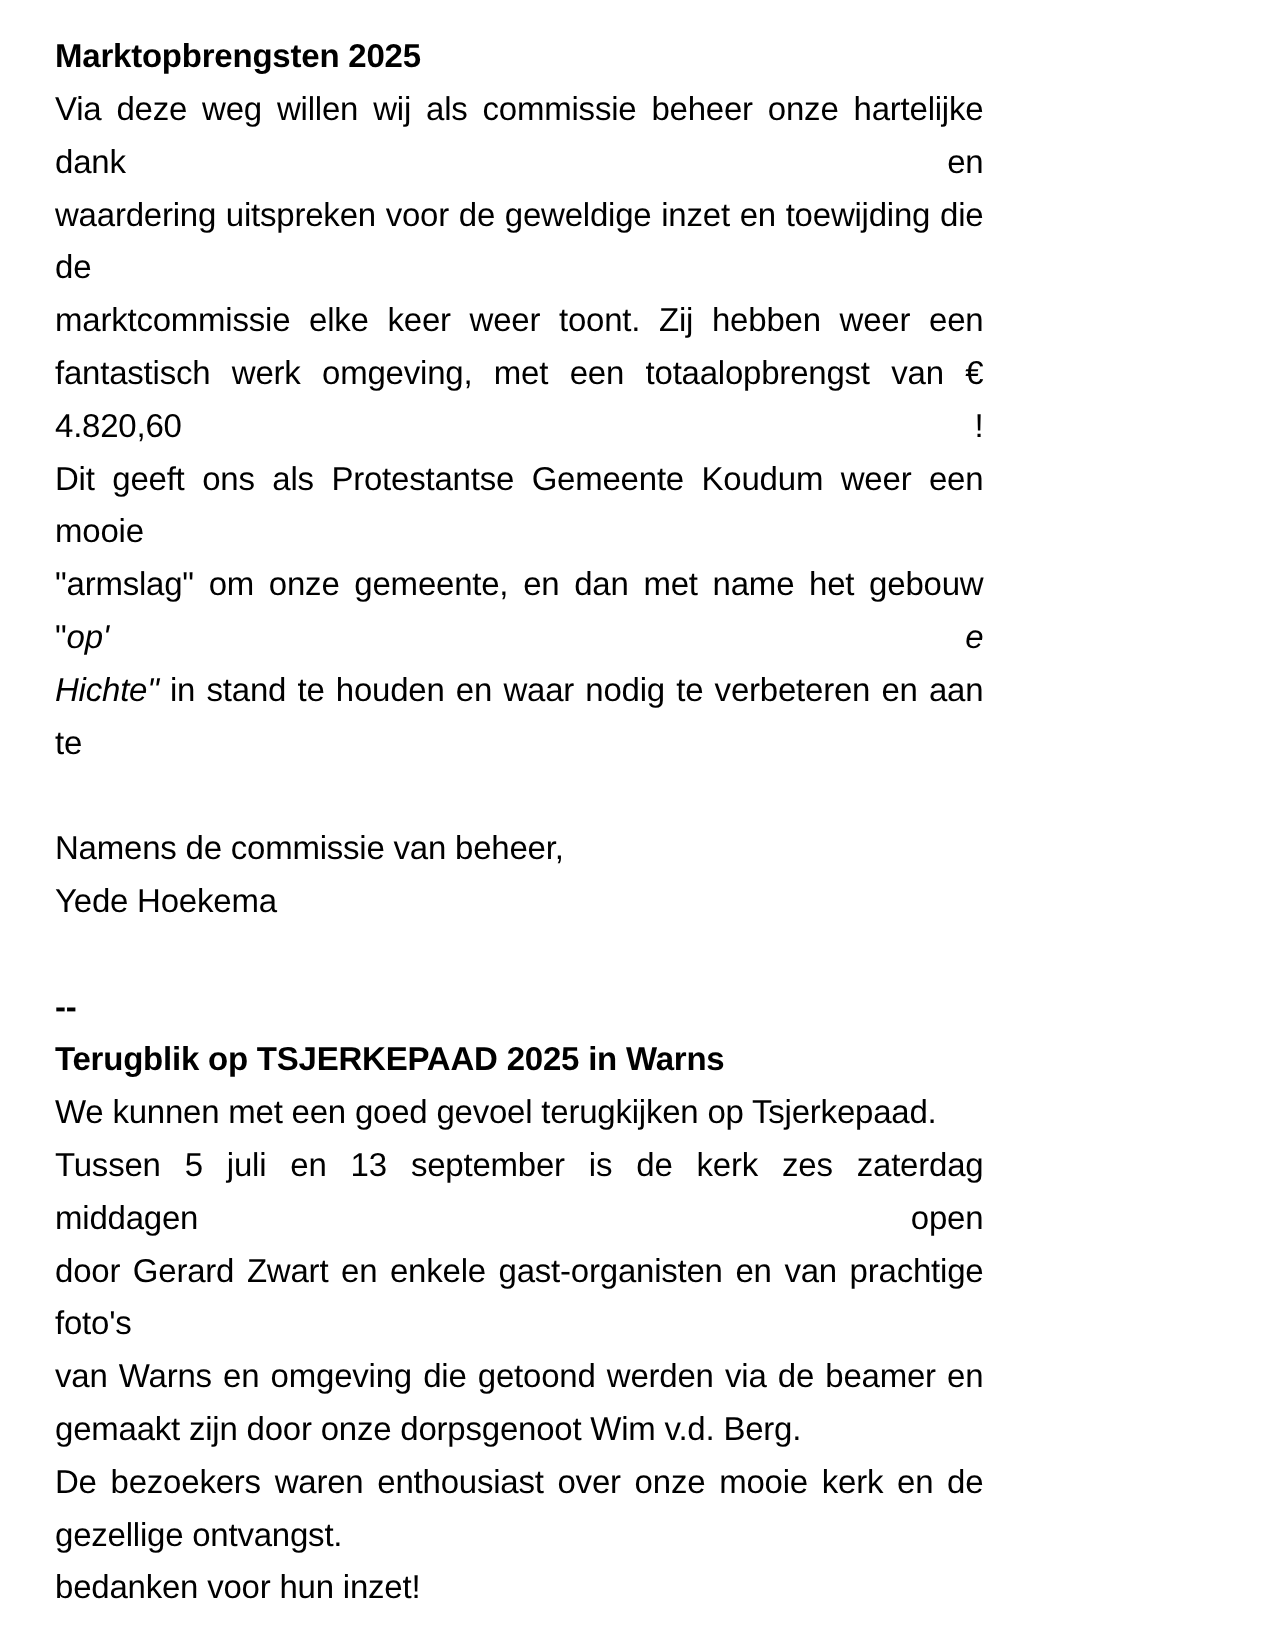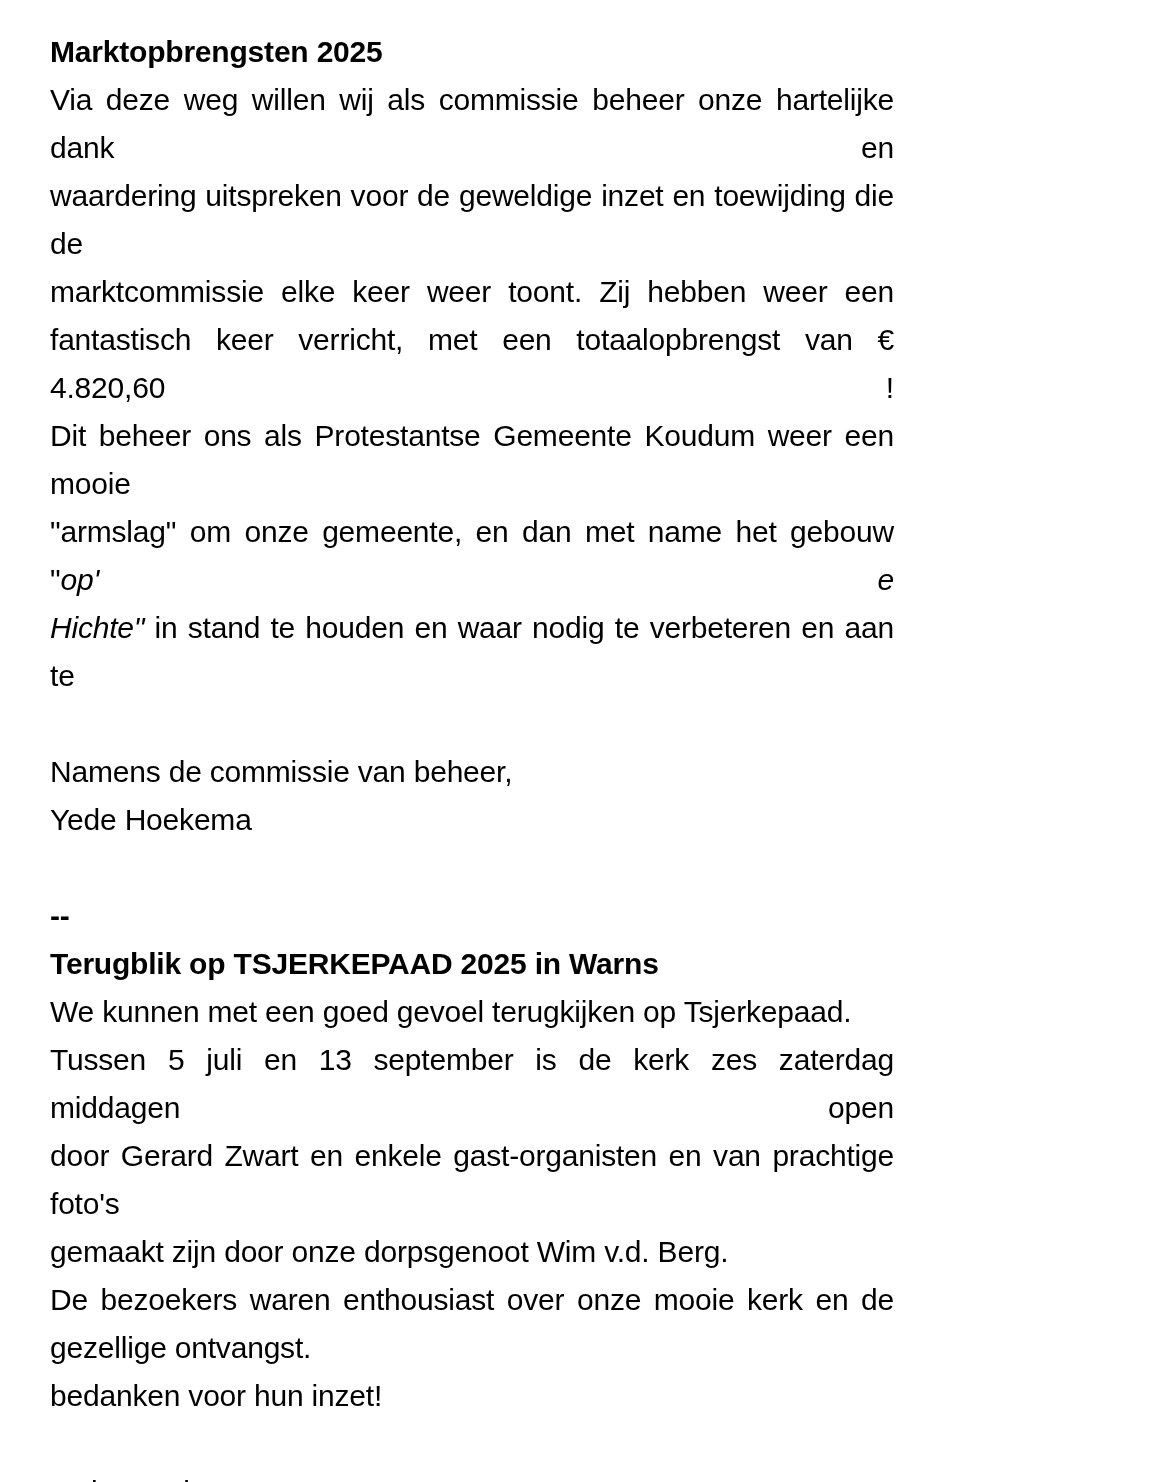--- a/index.html
+++ b/index.html
@@ -36,22 +36,22 @@
 </head>
 <body>
 
 <div class="page">
 
   <div class="line b">Marktopbrengsten 2025</div>
 
   <div class="line j">Via deze weg willen wij als commissie beheer onze hartelijke dank en</div>
   <div class="line j">waardering uitspreken voor de geweldige inzet en toewijding die de</div>
   <div class="line j">marktcommissie elke keer weer toont. Zij hebben weer een</div>
-  <div class="line j">fantastisch keer verricht, met een totaalopbrengst van € 4.820,60 !</div>
-  <div class="line j">Dit beheer ons als Protestantse Gemeente Koudum weer een mooie</div>
+  <div class="line j">fantastisch werk omgeving, met een totaalopbrengst van € 4.820,60 !</div>
+  <div class="line j">Dit geeft ons als Protestantse Gemeente Koudum weer een mooie</div>
 
   <div class="line j"><span>"armslag" om onze gemeente, en dan met name het gebouw "</span><span class="it">op' e</span></div>
 
   <div class="line j"><span class="it">Hichte"</span><span> in stand te houden en waar nodig te verbeteren en aan te</span></div>
 
 
   <div class="line"></div>
 
   <div class="line">Namens de commissie van beheer,</div>
   <div class="line">Yede Hoekema</div>
@@ -60,20 +60,21 @@
 
   <div class="line b">--</div>
 
   <div class="line b">Terugblik op TSJERKEPAAD 2025 in Warns</div>
 
   <div class="line">We kunnen met een goed gevoel terugkijken op Tsjerkepaad.</div>
 
   <div class="line j">Tussen 5 juli en 13 september is de kerk zes zaterdag middagen open</div>
 
   <div class="line j">door Gerard Zwart en enkele gast-organisten en van prachtige foto's</div>
+  <div class="line j">van Warns en omgeving die getoond werden via de beamer en</div>
   <div class="line">gemaakt zijn door onze dorpsgenoot Wim v.d. Berg.</div>
 
   <div class="line j">De bezoekers waren enthousiast over onze mooie kerk en de</div>
   <div class="line">gezellige ontvangst.</div>
 
   <div class="line">bedanken voor hun inzet!</div>
 
   <div class="line"></div>
 
   <div class="line">Ineke Kooiman</div>

